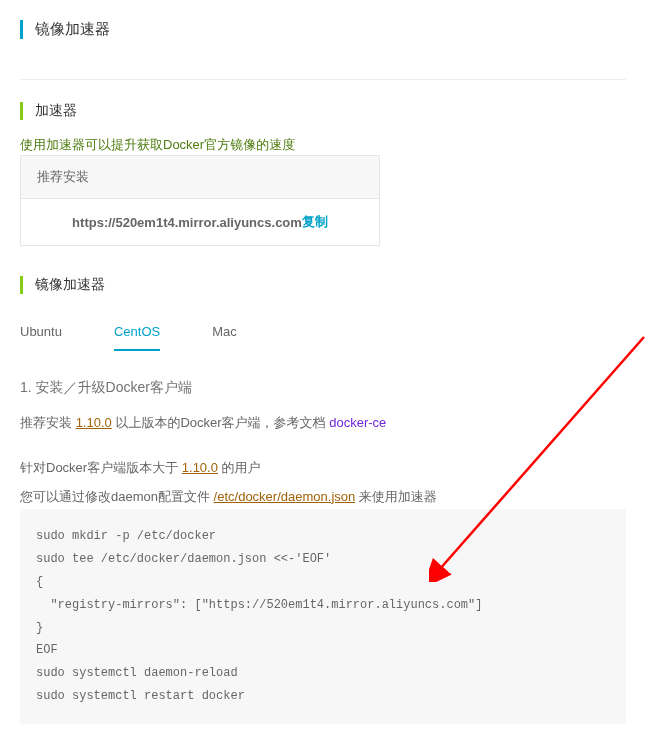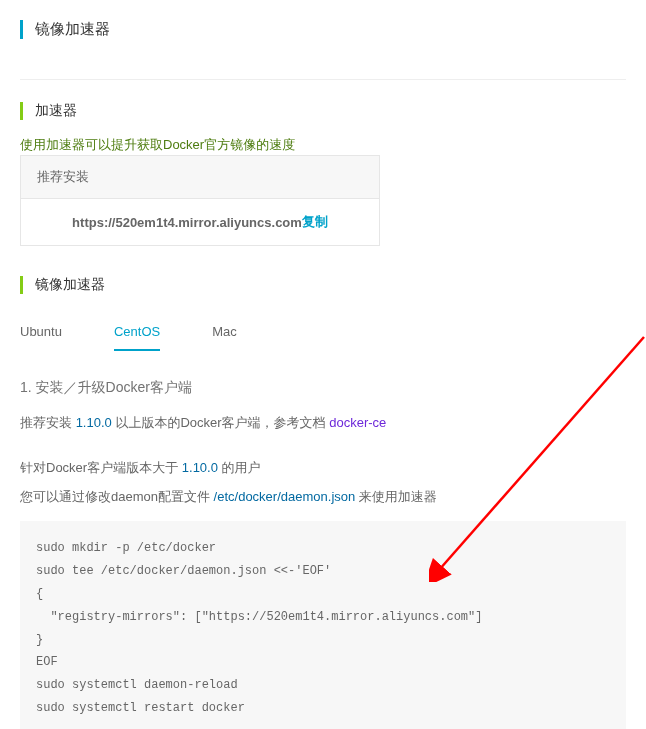--- a/index.html
+++ b/index.html
@@ -99,21 +99,22 @@
       margin-bottom: 16px;
       font-weight: normal;
     }
     .step-text {
       font-size: 13px;
       color: #666;
       margin-bottom: 24px;
       line-height: 1.6;
     }
     .red-text {
-      color: #0369a1;
+      color: #a16207;
+      text-decoration: underline;
     }
     .link-text {
       color: #6d28d9;
       cursor: pointer;
     }
     .code-block {
       background: #f7f7f7;
       padding: 16px;
       font-family: "Courier New", Consolas, monospace;
       font-size: 12px;
@@ -166,21 +167,21 @@
   </div>
 
   <h3 class="step-title">1. 安装／升级Docker客户端</h3>
   <p class="step-text">
     <span>推荐安装 </span><span class="red-text">1.10.0</span><span> 以上版本的Docker客户端，参考文档 </span><span class="link-text">docker-ce</span>
   </p>
 
   <p class="step-text" style="margin-bottom:8px;">
     <span>针对Docker客户端版本大于 </span><span class="red-text">1.10.0</span><span> 的用户</span>
   </p>
-  <p class="step-text" style="margin-bottom:14px;">
+  <p class="step-text" style="margin-bottom:2px;">
     <span>您可以通过修改daemon配置文件 </span><span class="red-text">/etc/docker/daemon.json</span><span> 来使用加速器</span>
   </p>
 
   <div class="code-block">sudo mkdir -p /etc/docker
 sudo tee /etc/docker/daemon.json &lt;&lt;-'EOF'
 {
   "registry-mirrors": ["https://520em1t4.mirror.aliyuncs.com"]
 }
 EOF
 sudo systemctl daemon-reload

